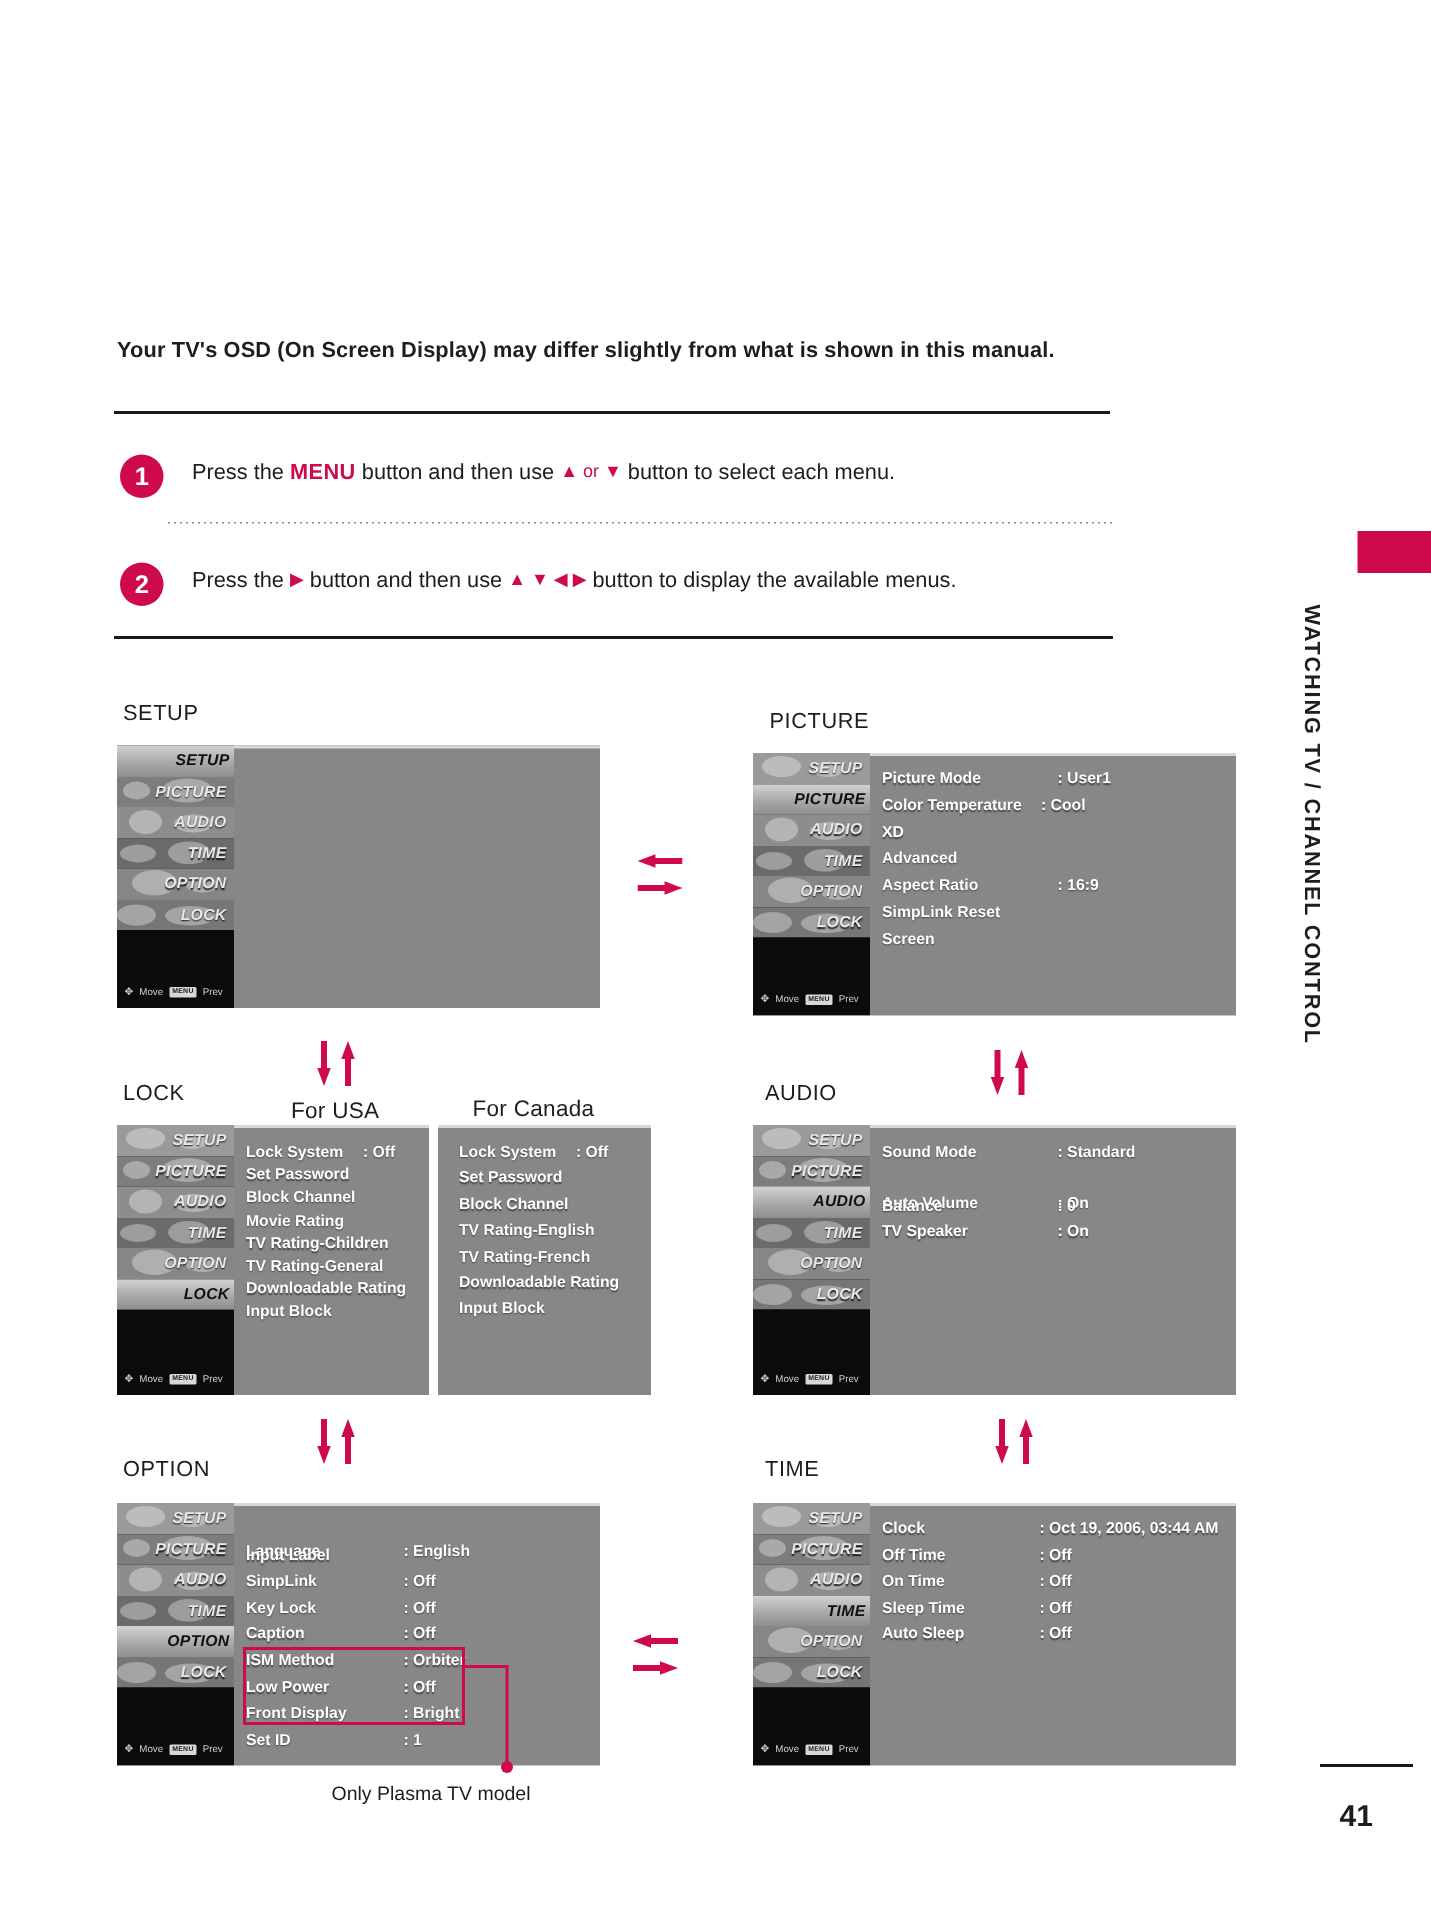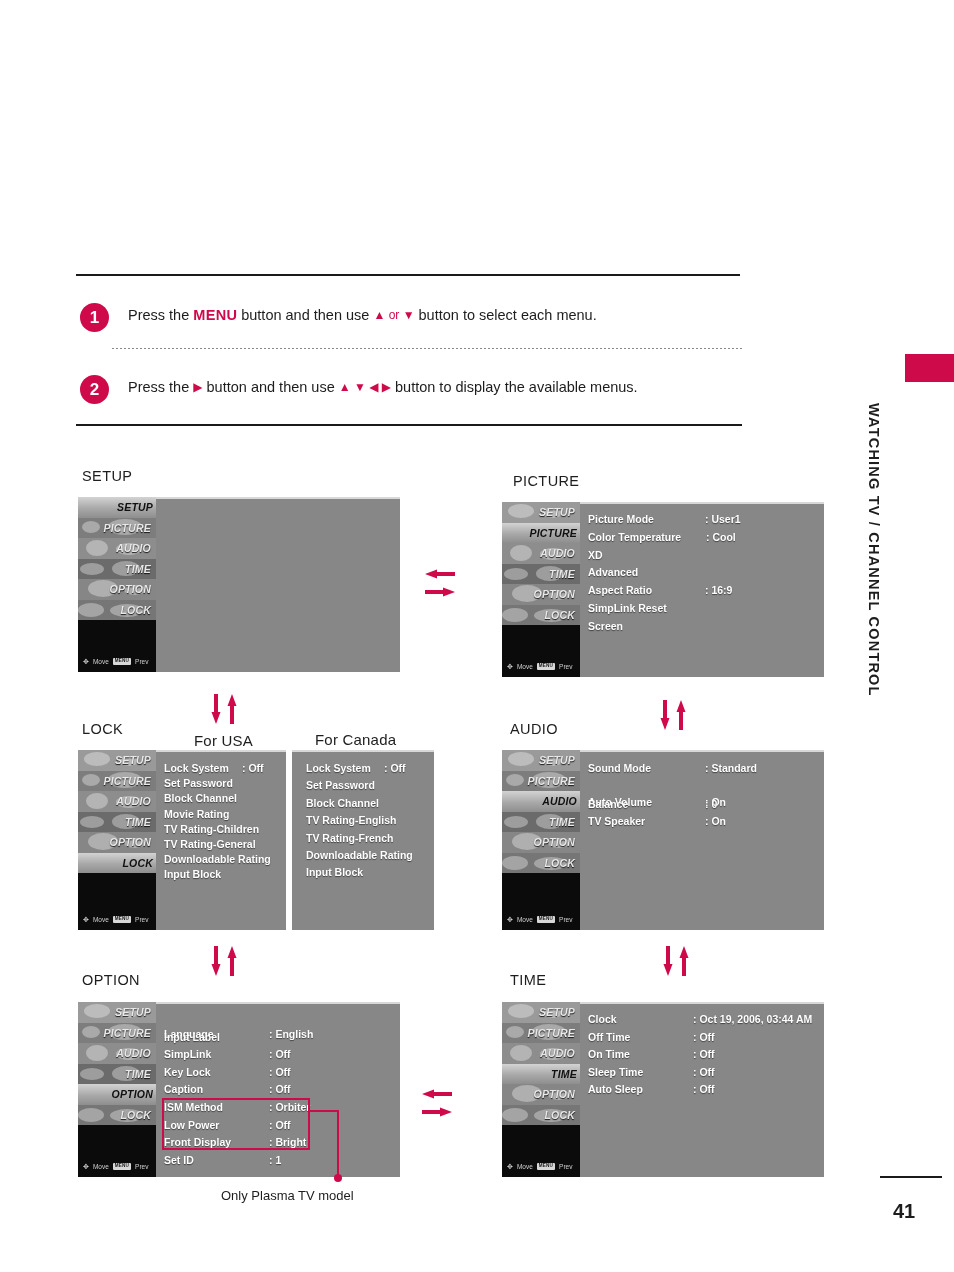--- a/index.html
+++ b/index.html
@@ -115,20 +115,21 @@
     white-space:nowrap;transform-origin:0 0;transform:rotate(90deg);
   }
   .foot-rule{position:absolute;left:880px;top:1176px;width:62px;height:2px;background:#1a1a1a;}
   .pageno{position:absolute;left:893px;top:1200px;font-size:20px;font-weight:bold;color:#1d1d1d;}
 </style>
 </head>
 <body>
 
 <div class="page">
 
+  <div class="subtitle">Your TV's OSD (On Screen Display) may differ slightly from what is shown in this manual.</div>
 
   <div class="rule-top"></div>
   <div class="rule-dots"></div>
   <div class="rule-mid"></div>
 
   <div class="step" style="left:80px;top:303px;">
     <div class="badge">1</div>
     <div class="step-text">
       <span>Press the </span><span class="kw">MENU</span><span> button and then use </span><span class="ar">▲ or ▼</span><span> button to select each menu.</span>
     </div>
@@ -261,21 +262,21 @@
             <span>Prev</span>
           </div>
         </div>
         <div class="osd-body" style="left: 86px; width: 236px;">
           <div class="row" style="top: 11px; width: 100%;">
             <span class="k">Picture Mode</span>
             <span class="v" style="left: 117px;">: User1</span>
           </div>
           <div class="row" style="top: 28.8px; width: 100%;">
             <span class="k">Color Temperature</span>
-            <span class="v" style="left: 118px;">: Cool</span>
+            <span class="v" style="left: 106px;">: Cool</span>
           </div>
           <div class="row" style="top: 46.6px; width: 100%;">
             <span class="k">XD</span>
           </div>
           <div class="row" style="top: 64.4px; width: 100%;">
             <span class="k">Advanced</span>
           </div>
           <div class="row" style="top: 82.2px; width: 100%; text-align: center;">
             <span class="k">Aspect Ratio</span>
             <span class="v" style="left: 117px;">: 16:9</span>

